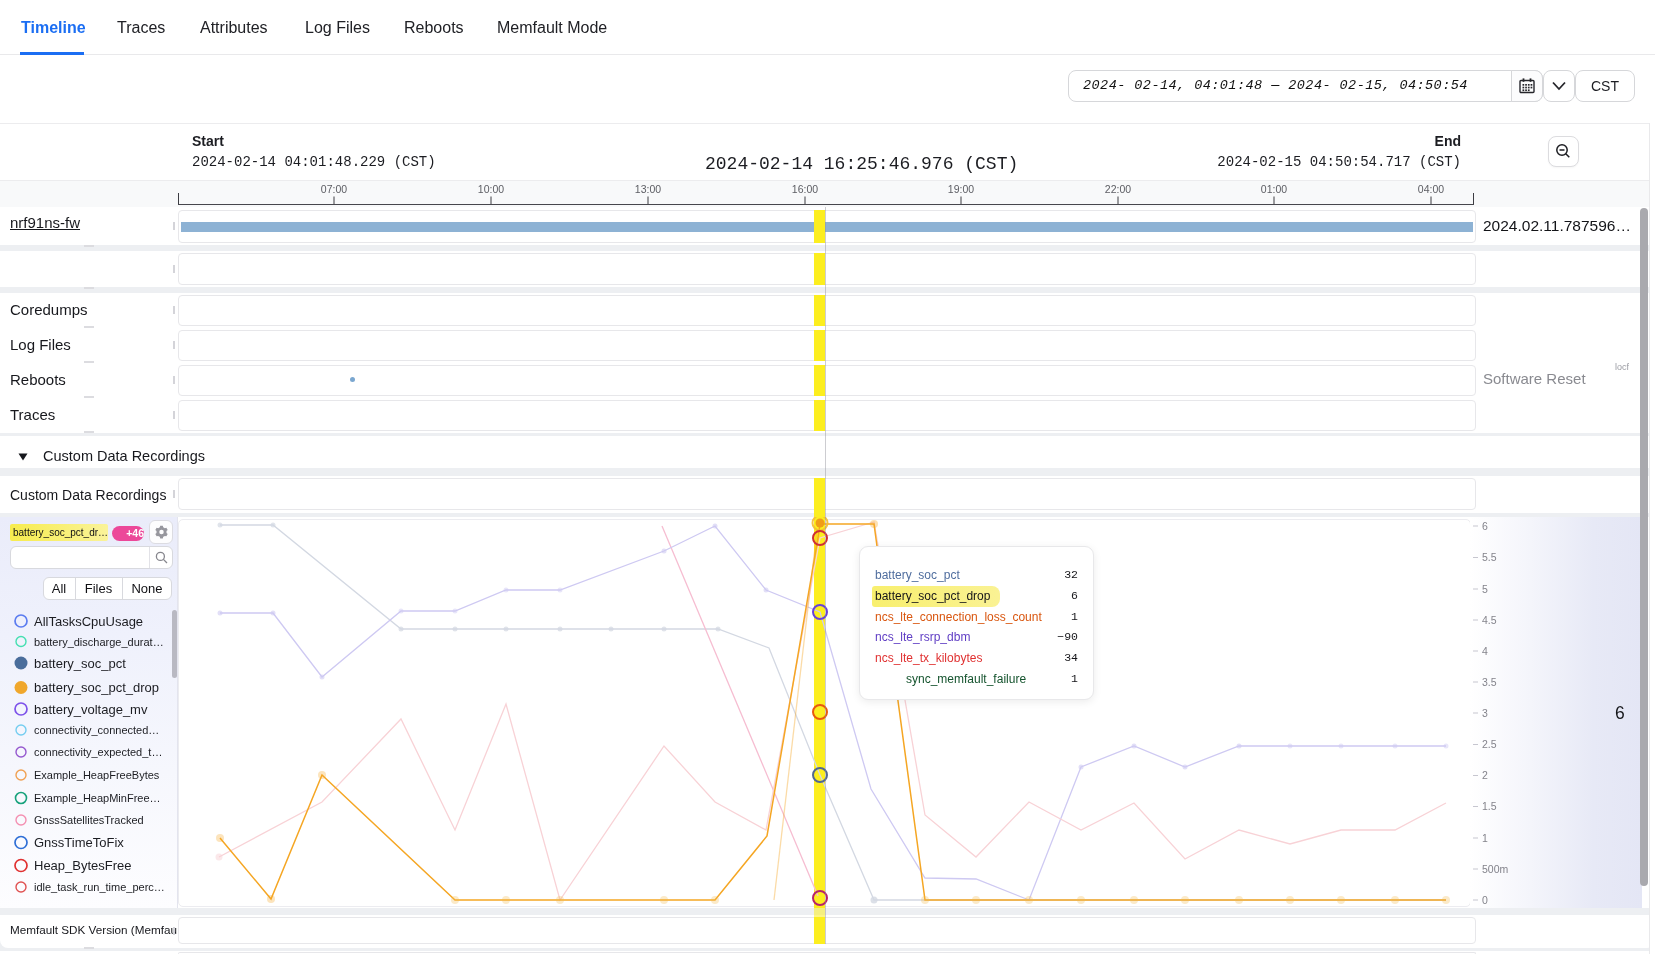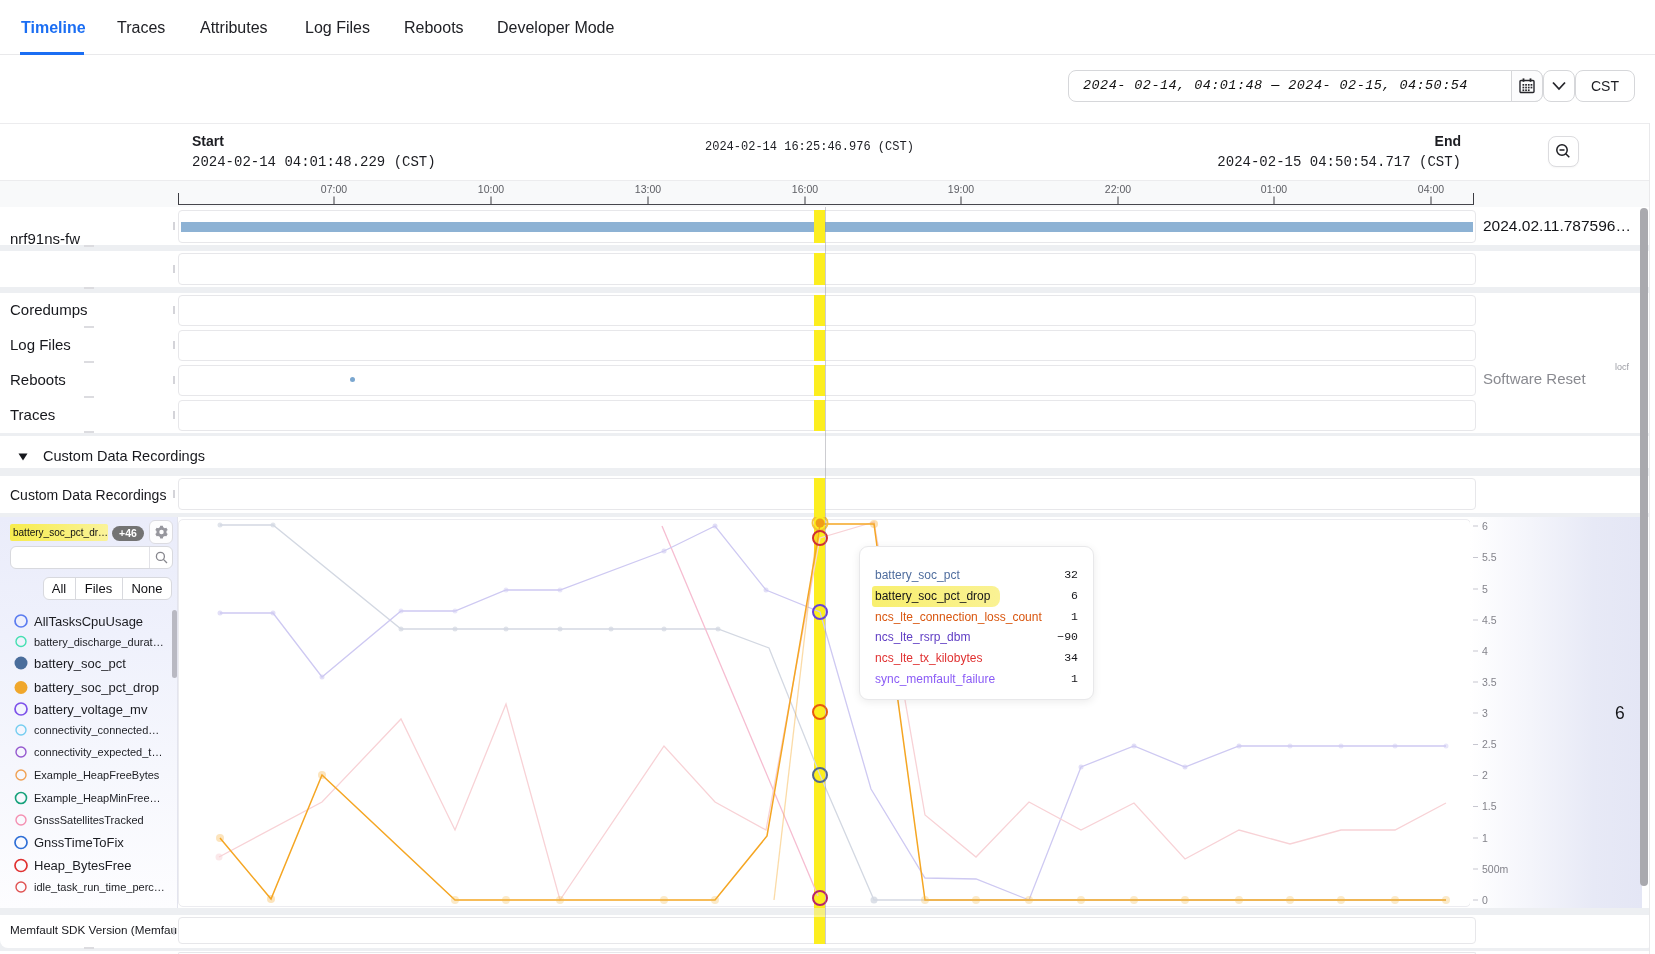--- a/index.html
+++ b/index.html
@@ -17,21 +17,21 @@
 </head>
 <body>
 
 <div class="abs" style="left:0;top:0;width:1655px;height:55px;border-bottom:1px solid #e9e9eb;"></div>
 <div class="abs" style="left:21px;top:19px;font-size:16px;font-weight:700;color:#1b6ef3;text-align:right;">Timeline</div>
 <div class="abs" style="left:20px;top:52px;width:64px;height:3px;background:#1b6ef3;"></div>
 <div class="abs" style="left:117px;top:19px;font-size:16px;color:#202126;">Traces</div>
 <div class="abs" style="left:200px;top:19px;font-size:16px;color:#202126;">Attributes</div>
 <div class="abs" style="left:305px;top:19px;font-size:16px;color:#202126;">Log Files</div>
 <div class="abs" style="left:404px;top:19px;font-size:16px;color:#202126;">Reboots</div>
-<div class="abs" style="left:497px;top:19px;font-size:16px;color:#202126;">Developer Mode</div>
+<div class="abs" style="left:497px;top:19px;font-size:16px;color:#202126;">Memfault Mode</div>
 
 <div class="abs" style="left:1068px;top:70px;width:475px;height:32px;border:1px solid #d6d7da;border-radius:8px;background:#fff;"></div>
 <div class="abs mono" style="left:1083px;top:78px;font-size:13.5px;color:#111;letter-spacing:0.45px;font-style:italic;">2024- 02-14, 04:01:48 — 2024- 02-15, 04:50:54</div>
 <div class="abs" style="left:1511px;top:70px;width:32px;height:32px;border:1px solid #d6d7da;border-radius:0 8px 8px 0;background:#fcfcfd;"></div>
 <svg class="abs" style="left:1518px;top:77px;" width="18" height="18" viewBox="0 0 18 18">
   <rect x="2" y="3.5" width="14" height="12" rx="1" fill="none" stroke="#26262b" stroke-width="1.4"></rect>
   <rect x="4.6" y="1.4" width="1.8" height="3.4" fill="#26262b"></rect>
   <rect x="11.6" y="1.4" width="1.8" height="3.4" fill="#26262b"></rect>
   <g fill="#26262b">
     <rect x="4.5" y="7" width="1.7" height="1.7"></rect>
@@ -49,21 +49,21 @@
 </svg>
 <div class="abs" style="left:1543px;top:70px;width:32px;height:32px;border:1px solid #d6d7da;border-radius:8px;background:#fff;"></div>
 <svg class="abs" style="left:1551px;top:80px;" width="16" height="12" viewBox="0 0 16 12">
     <path d="M2 2.5 L8 9 L14 2.5" fill="none" stroke="#26262b" stroke-width="1.8"></path>
   </svg>
 <div class="abs" style="left:1575px;top:70px;width:60px;height:32px;border:1px solid #d6d7da;border-radius:8px;background:#fff;font-size:14px;color:#1c1d22;text-align:center;line-height:30px;">CST</div>
 
 <div class="abs" style="left:0;top:123px;width:1655px;height:1px;background:#ececee;"></div>
 <div class="abs" style="left:192px;top:133px;font-size:14px;font-weight:700;">Start</div>
 <div class="abs mono" style="left:192px;top:154px;font-size:14px;">2024-02-14 04:01:48.229 (CST)</div>
-<div class="abs mono" style="left:705px;top:140px;font-size:12px;">2024-02-14 16:25:46.976 (CST)</div>
+<div class="abs mono" style="left:705px;top:154px;font-size:18px;">2024-02-14 16:25:46.976 (CST)</div>
 <div class="abs" style="left:1411px;top:133px;width:50px;text-align:right;font-size:14px;font-weight:700;">End</div>
 <div class="abs mono" style="right:194px;top:154px;font-size:14px;">2024-02-15 04:50:54.717 (CST)</div>
 <div class="abs" style="left:1548px;top:136px;width:31px;height:31px;border:1px solid #dcdcdf;border-radius:8px;background:#fff;box-shadow:0 1px 2px rgba(0,0,0,0.04);"></div>
 <svg class="abs" style="left:1555px;top:143px;" width="17" height="17" viewBox="0 0 17 17">
   <circle cx="7" cy="7" r="5.2" fill="none" stroke="#1c1d22" stroke-width="1.5"></circle>
   <line x1="4.5" y1="7" x2="9.5" y2="7" stroke="#1c1d22" stroke-width="1.5"></line>
   <line x1="10.8" y1="10.8" x2="14.3" y2="14.3" stroke="#1c1d22" stroke-width="1.5"></line>
 </svg>
 
 <div class="abs" style="left:0;top:180px;width:1655px;height:27px;background:#f8f9fa;border-top:1px solid #ececee;"></div>
@@ -89,21 +89,21 @@
       <text x="961" y="13">19:00</text>
       <text x="1118" y="13">22:00</text>
       <text x="1274" y="13">01:00</text>
       <text x="1431" y="13">04:00</text>
   </g>
 </svg>
 
 <div class="abs" style="left:0;top:207px;width:1655px;height:747px;background:#edeff2;"></div>
 
 <div class="card" style="top:207px;height:38px;"></div>
-<div class="rowlabel" style="top:230px;">nrf91ns-fw</div>
+<div class="rowlabel" style="top:214px;text-decoration:underline;">nrf91ns-fw</div>
 <div class="track" style="left:178px;top:210px;width:1298px;height:33px;"></div>
 <div class="ltick" style="left:173px;top:222px;"></div>
 <div class="abs" style="left:181px;top:222px;width:1292px;height:10px;background:#8db2d4;"></div>
 <div class="abs" style="left:1483px;top:217px;font-size:15.5px;color:#131418;">2024.02.11.787596…</div>
 <div class="dash" style="top:245px;"></div>
 
 <div class="card" style="top:251px;height:36px;"></div>
 <div class="rowlabel" style="top:260px;margin-top:43px;">Processing Errors</div>
 <div class="track" style="left:178px;top:253px;width:1298px;height:32px;"></div>
 <div class="ltick" style="left:173px;top:265px;"></div>
@@ -140,21 +140,21 @@
 <div class="abs" style="left:10px;top:487px;font-size:14px;color:#17181d;">Custom Data Recordings</div>
 <div class="track" style="left:178px;top:478px;width:1298px;height:32px;"></div>
 <div class="ltick" style="left:173px;top:490px;"></div>
 
 <div class="card" style="top:517px;height:391px;"></div>
 
 <div class="abs" style="left:0;top:517px;width:178px;height:391px;background:linear-gradient(180deg,#eaecfa 0%,#eff1fc 30%,#f6f7fd 65%,#fdfdff 100%);border-right:1px solid #e3e4ee;"></div>
 <div class="abs" style="left:10px;top:524px;width:98px;height:17px;background:linear-gradient(90deg,#f7ec4e,#faf39a);border-radius:2px;overflow:hidden;">
     <span style="position:absolute;left:3px;top:3px;font-size:10px;color:#101014;white-space:nowrap;">battery_soc_pct_dr…</span>
   </div>
-<div class="abs" style="left:112px;top:526px;width:32px;height:15px;background:#737373;border-radius:8px;color:#fff;font-size:10.5px;font-weight:700;text-align:center;line-height:15px;">+46</div>
+<div class="abs" style="left:112px;top:526px;width:32px;height:15px;background:#ec4899;border-radius:8px;color:#fff;font-size:10.5px;font-weight:700;text-align:right;line-height:15px;">+46</div>
 <div class="abs" style="left:149px;top:520px;width:24px;height:24px;border:1px solid #dcdce2;border-radius:6px;background:#fdfdfe;"></div>
 <svg class="abs" style="left:154px;top:525px;" width="15" height="15" viewBox="0 0 16 16">
   <path fill="#97979e" d="M6.6 0.7 L9.4 0.7 L9.8 2.4 A5.8 5.8 0 0 1 11.5 3.4 L13.2 2.9 L14.6 5.3 L13.3 6.5 A5.8 5.8 0 0 1 13.3 8.5 L14.6 9.7 L13.2 12.1 L11.5 11.6 A5.8 5.8 0 0 1 9.8 12.6 L9.4 14.3 L6.6 14.3 L6.2 12.6 A5.8 5.8 0 0 1 4.5 11.6 L2.8 12.1 L1.4 9.7 L2.7 8.5 A5.8 5.8 0 0 1 2.7 6.5 L1.4 5.3 L2.8 2.9 L4.5 3.4 A5.8 5.8 0 0 1 6.2 2.4 Z M8 5.1 A2.4 2.4 0 1 0 8 9.9 A2.4 2.4 0 1 0 8 5.1 Z" fill-rule="evenodd"></path>
 </svg>
 <div class="abs" style="left:10px;top:546px;width:163px;height:23px;border:1px solid #d8d9de;border-radius:6px;background:#fff;"></div>
 <div class="abs" style="left:149px;top:547px;width:1px;height:21px;background:#e2e2e7;"></div>
 <svg class="abs" style="left:155px;top:551px;" width="13" height="13" viewBox="0 0 13 13">
   <circle cx="5.4" cy="5.4" r="4" fill="none" stroke="#86868d" stroke-width="1.3"></circle>
   <line x1="8.4" y1="8.4" x2="12" y2="12" stroke="#86868d" stroke-width="1.3"></line>
 </svg>
@@ -330,21 +330,21 @@
     </div>
   <div style="display:flex;justify-content:space-between;">
       <span style="color:#5f3dc4;">ncs_lte_rsrp_dbm</span>
       <span class="mono" style="color:#141418;font-size:11.5px;">−90</span>
     </div>
   <div style="display:flex;justify-content:space-between;">
       <span style="color:#e03131;">ncs_lte_tx_kilobytes</span>
       <span class="mono" style="color:#141418;font-size:11.5px;">34</span>
     </div>
   <div style="display:flex;justify-content:space-between;">
-      <span style="color:#8b5cf6;">sync_memfault_failure</span>
+      <span style="color:#14532d;margin-left:31px;">sync_memfault_failure</span>
       <span class="mono" style="color:#141418;font-size:11.5px;">1</span>
     </div>
 </div>
 
 <div class="card" style="top:915px;height:33px;border-radius:0 0 8px 8px;"></div>
 <div class="abs" style="left:10px;top:923px;width:167px;overflow:hidden;white-space:nowrap;font-size:11.7px;color:#17181d;">Memfault SDK Version (Memfaul…</div>
 <div class="track" style="left:178px;top:917px;width:1298px;height:27px;"></div>
 <div class="ltick" style="left:173px;top:927px;"></div>
 <div class="dash" style="top:947px;"></div>
 <div class="abs" style="left:0;top:951px;width:1655px;height:3px;background:#fff;"></div>

